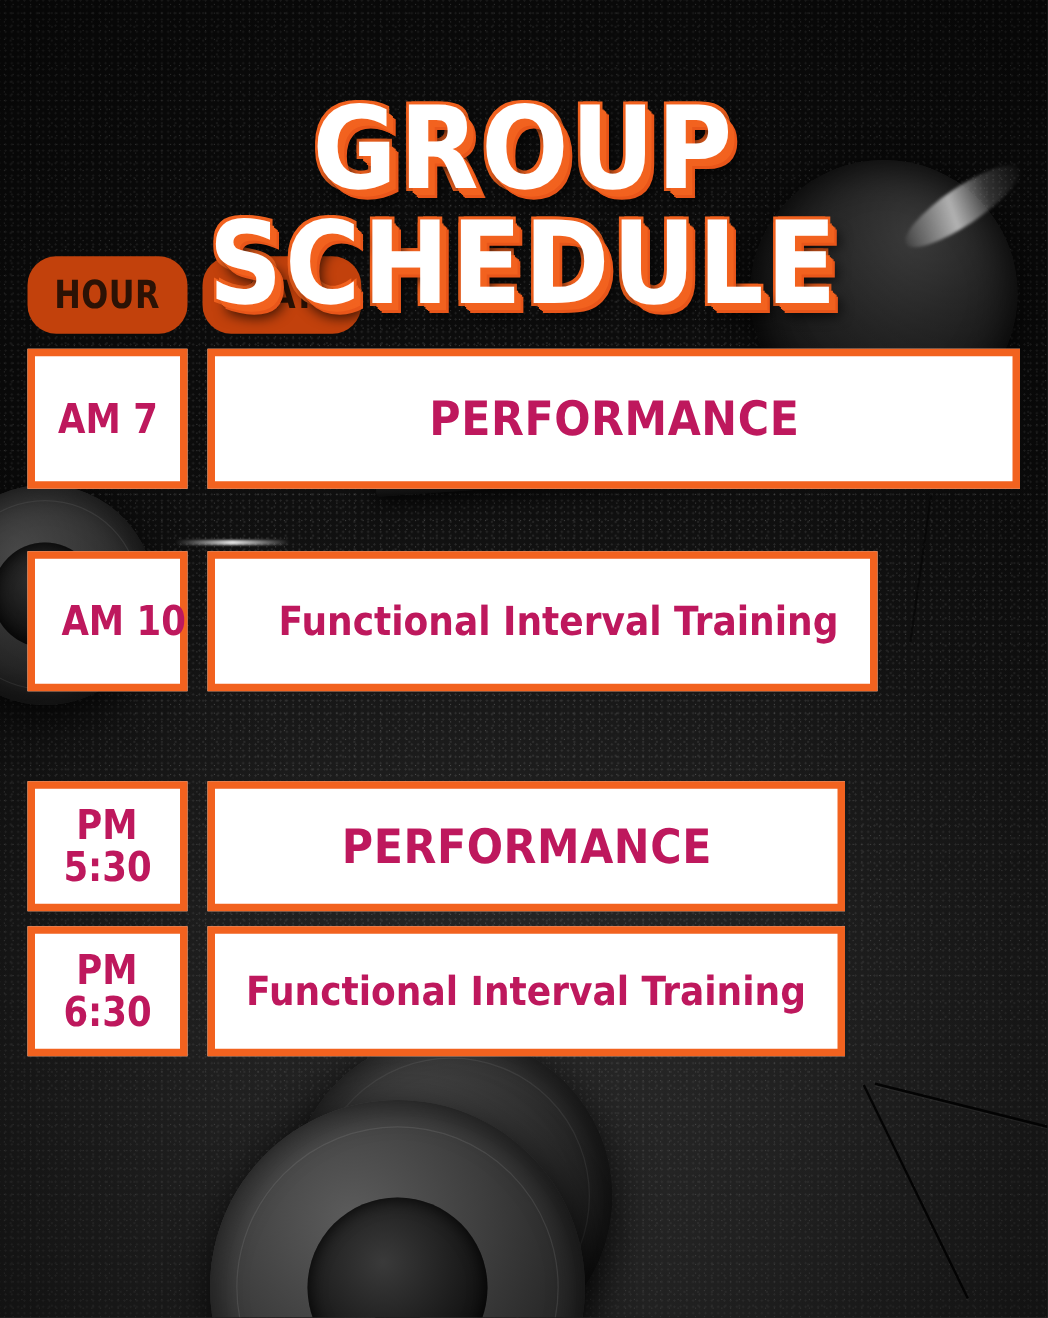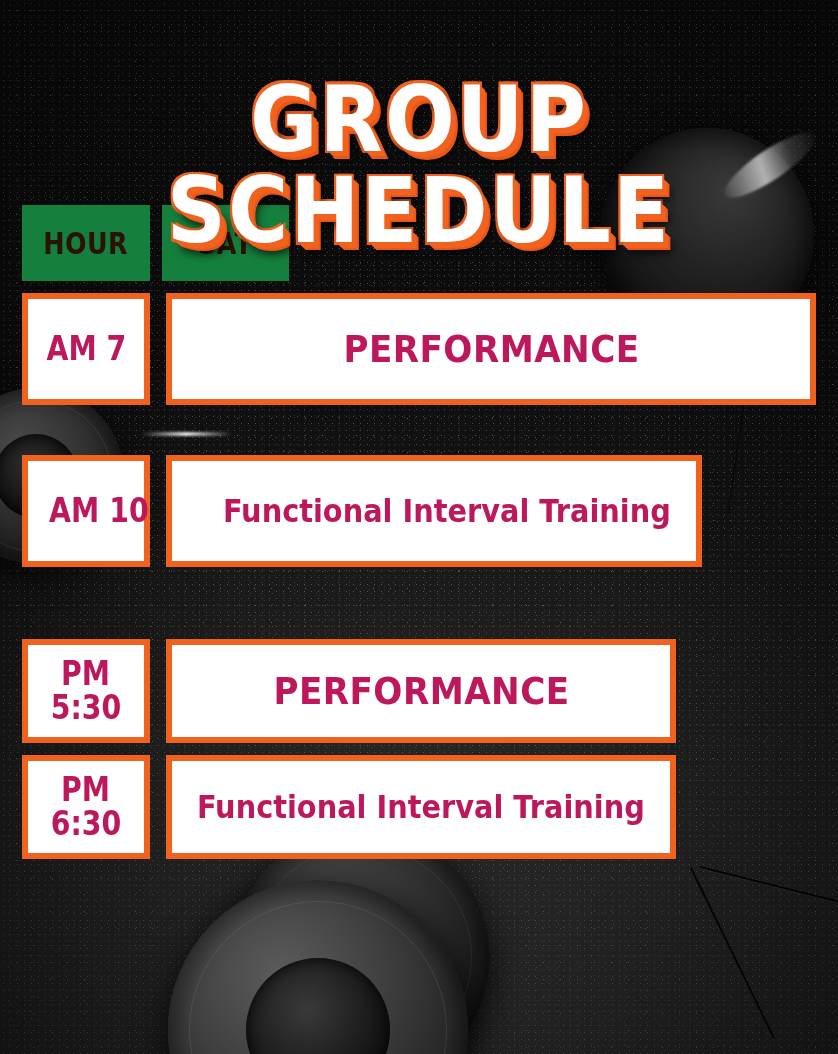--- a/index.html
+++ b/index.html
@@ -191,30 +191,31 @@
     box-sizing: border-box;
   }
 
   
   .col-hour   { width: 128px; flex: 0 0 128px; }
   .col-main   { flex: 1 1 auto; margin-left: 16px; }
   .col-sat    { width: 127px; flex: 0 0 127px; margin-left: 12px; }
 
   
   .hdr-cell {
-    background: #15803d;
+    background: #c2410c;
     color: #2b1205;
     display: flex;
     align-items: center;
     justify-content: center;
-    height: 76px;
+    height: 62px;
     font-family: "DejaVu Sans", sans-serif;
     font-weight: bold;
     letter-spacing: .5px;
     box-sizing: border-box;
+    border-radius: 23px;
   }
   .hdr-cell .lbl {
     display: block;
     transform: scaleX(.82);
     white-space: nowrap;
   }
   .hdr-hour .lbl { font-size: 31px; }
   .hdr-main .lbl { font-size: 33px; }
   .hdr-sat  .lbl { font-size: 31px; }
 

